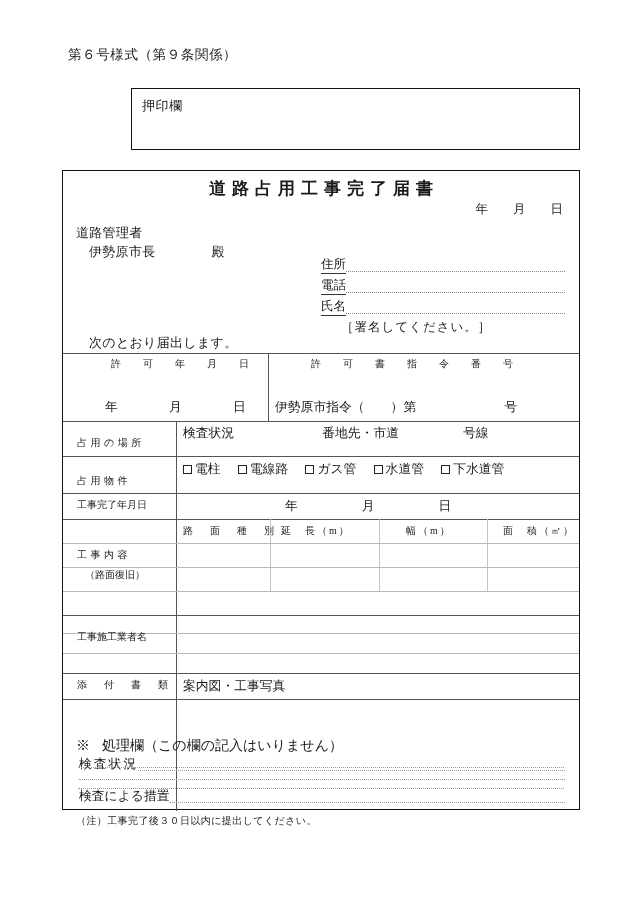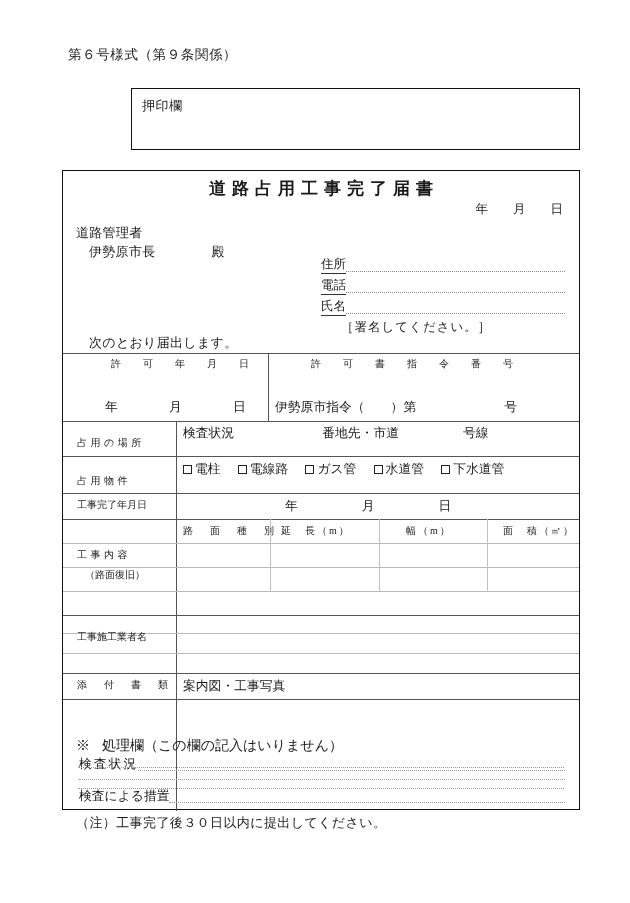--- a/index.html
+++ b/index.html
@@ -236,21 +236,21 @@
     width: 486px;
     height: 0;
     border-bottom: 1.2px dotted #9a9a9a;
   }
 
   
   .footnote {
     position: absolute;
     left: 76px;
     top: 814px;
-    font-size: 13px;
+    font-size: 10px;
     letter-spacing: 0.4px;
     white-space: nowrap;
   }
 </style>
 </head>
 <body>
 
 <div class="page">
 
   <div class="form-no">第６号様式（第９条関係）</div>

